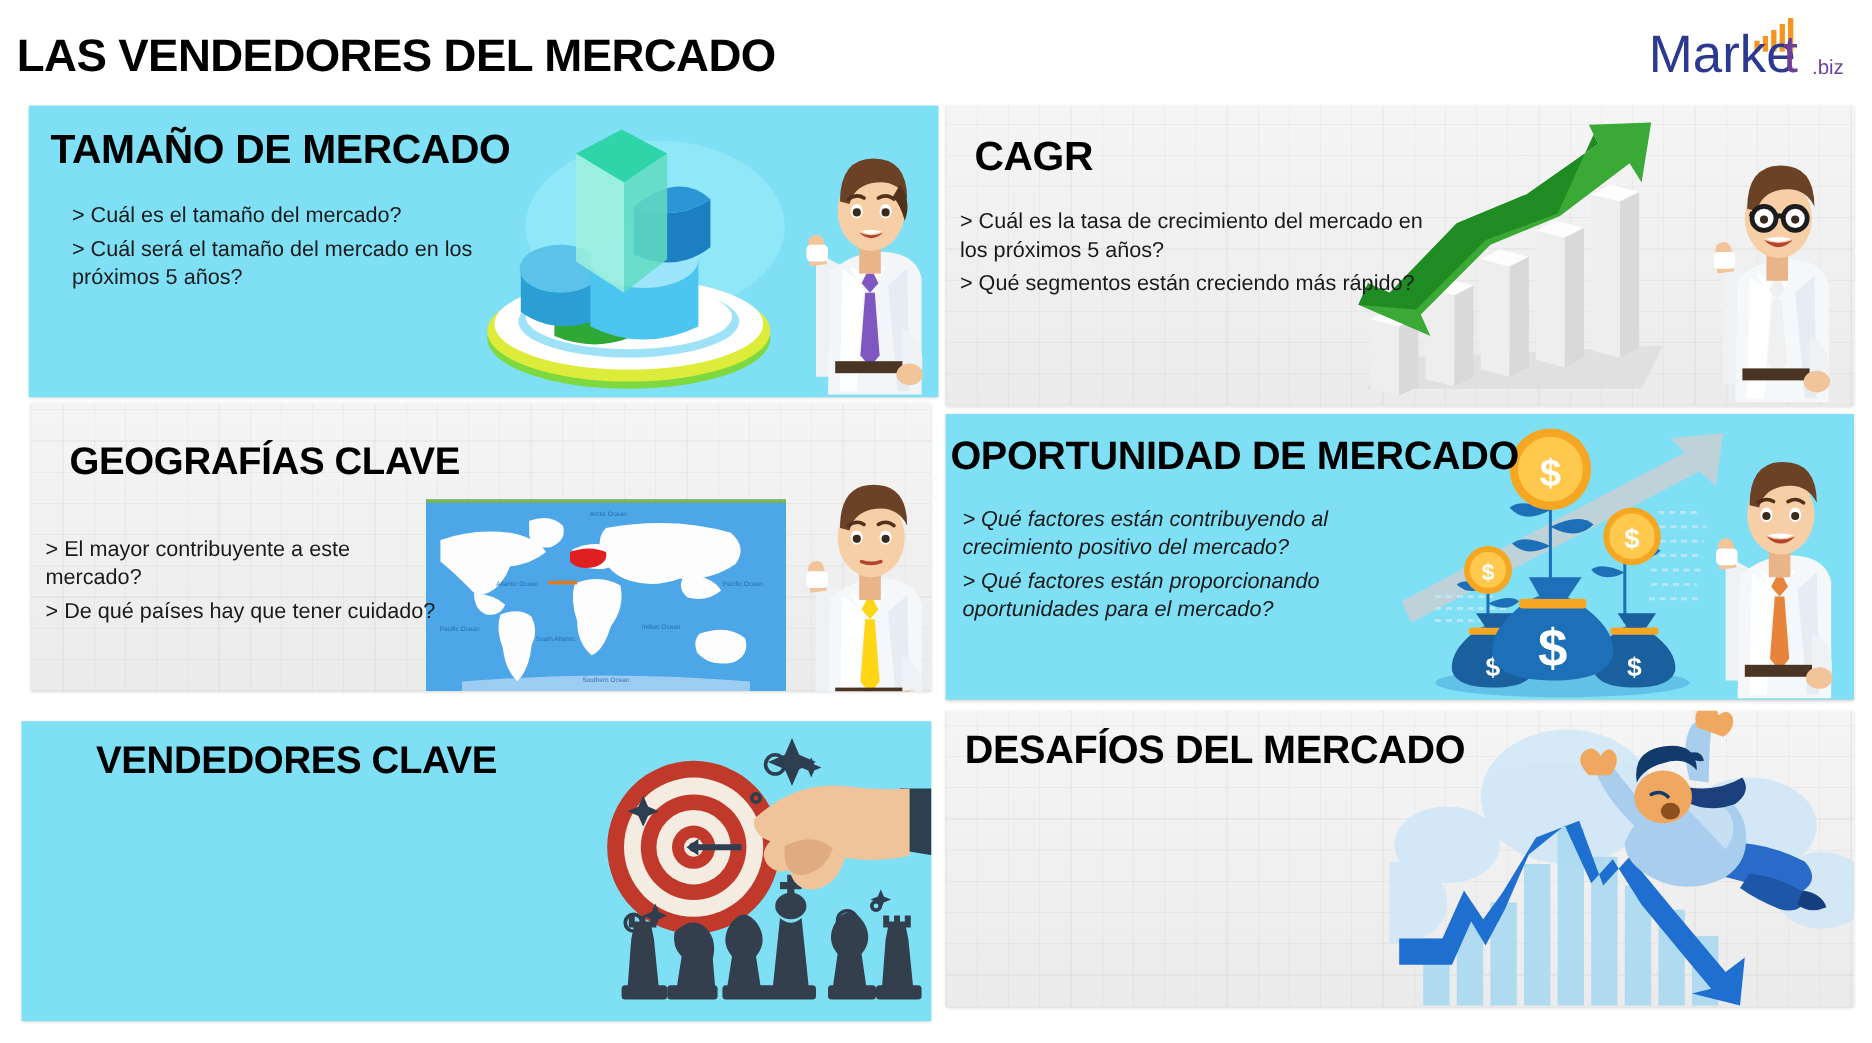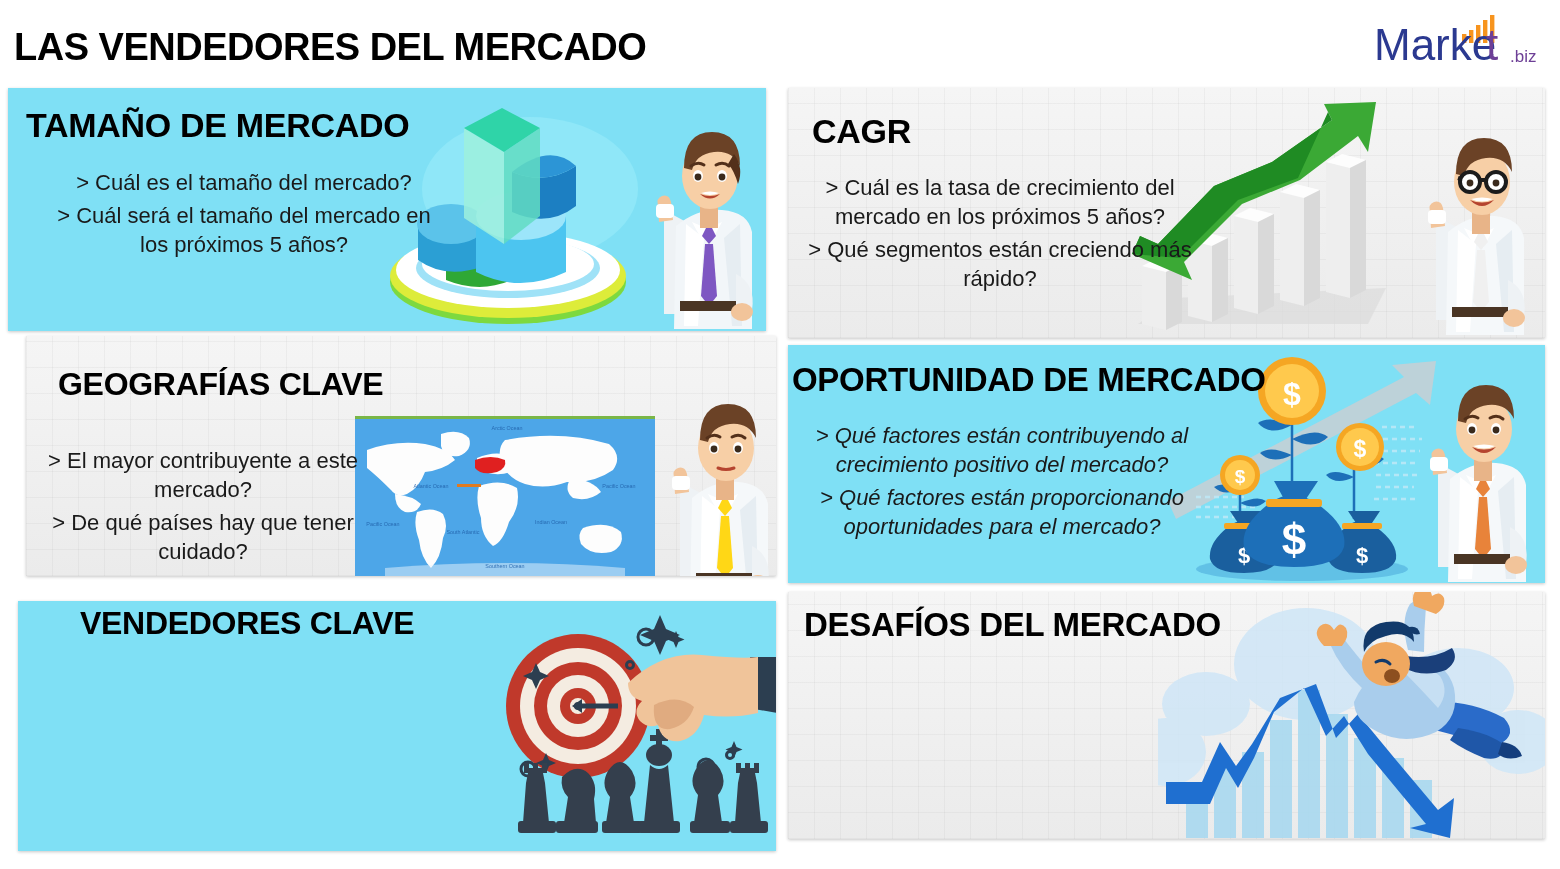--- a/index.html
+++ b/index.html
@@ -61,34 +61,33 @@
     color: #000000;
     letter-spacing: -0.3px;
     white-space: nowrap;
     z-index: 6;
   }
 
   .panel-body {
     position: absolute;
     z-index: 6;
     color: #1a1a1a;
-    font-size: 22px;
+    font-size: 18px;
     line-height: 1.32;
-    text-align: center;
   }
   .panel-body .q { margin-bottom: 4px; }
 
   .art {
     position: absolute;
     z-index: 2;
     pointer-events: none;
   }
 
   
-  #panel-market-size        { left: 8px;  top: 88px;  width: 758px; height: 243px; }
+  #panel-market-size        { left: 24px;  top: 88px;  width: 758px; height: 243px; }
   #panel-cagr               { left: 788px; top: 88px;  width: 757px; height: 250px; }
   #panel-geographies        { left: 26px;  top: 336px; width: 750px; height: 240px; }
   #panel-opportunity        { left: 788px; top: 345px; width: 757px; height: 238px; }
   #panel-key-vendors        { left: 18px;  top: 601px; width: 758px; height: 250px; }
   #panel-market-challenges  { left: 788px; top: 592px; width: 757px; height: 247px; }
 
   
   .guy { position: absolute; width: 130px; height: 215px; }
 
   
@@ -97,21 +96,21 @@
 
   #panel-cagr .panel-title { left: 24px; top: 24px; font-size: 34px; }
   #panel-cagr .panel-body  { left: 12px; top: 85px; width: 400px; }
 
   #panel-geographies .panel-title { left: 32px; top: 30px; font-size: 32px; }
   #panel-geographies .panel-body  { left: 12px; top: 110px; width: 330px; }
 
   #panel-opportunity .panel-title { left: 4px; top: 16px; font-size: 33px; }
   #panel-opportunity .panel-body  { left: 14px; top: 76px; width: 400px; font-style: italic; }
 
-  #panel-key-vendors .panel-title { left: 62px; top: 4px; font-size: 32px; }
+  #panel-key-vendors .panel-title { left: 62px; top: 14px; font-size: 32px; }
   #panel-key-vendors .panel-body  { left: 44px; top: 62px; width: 420px; }
 
   #panel-market-challenges .panel-title { left: 16px; top: 14px; font-size: 33px; text-align: right; }
   #panel-market-challenges .panel-body  { left: 28px; top: 68px; width: 400px; }
 </style>
 </head>
 <body>
 
 <div id="page">
 

